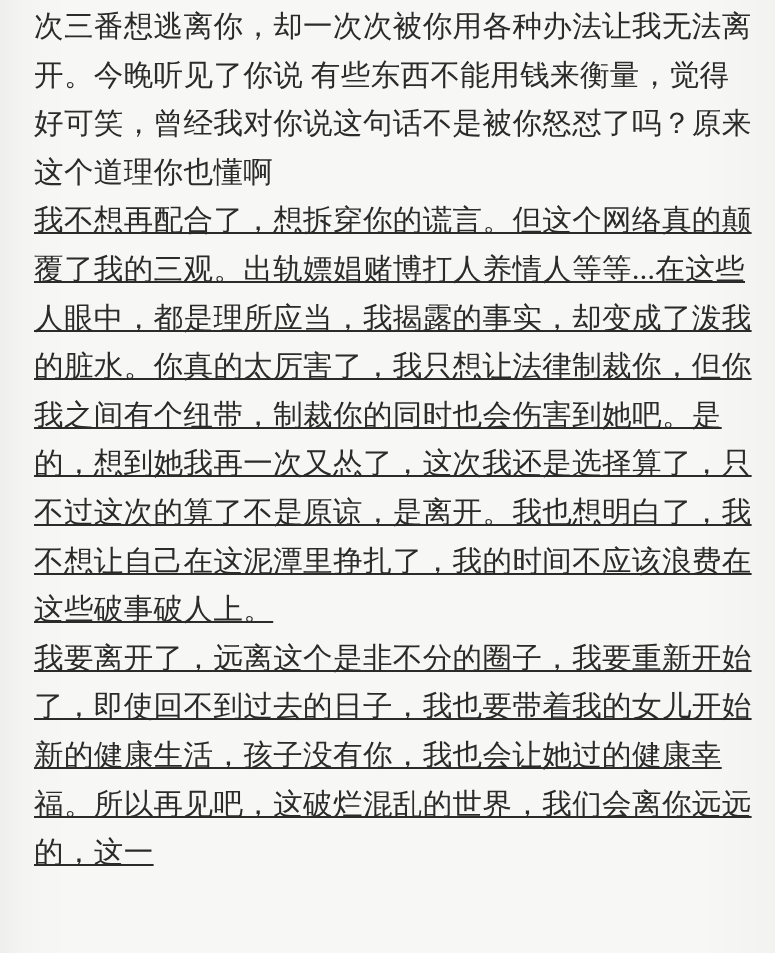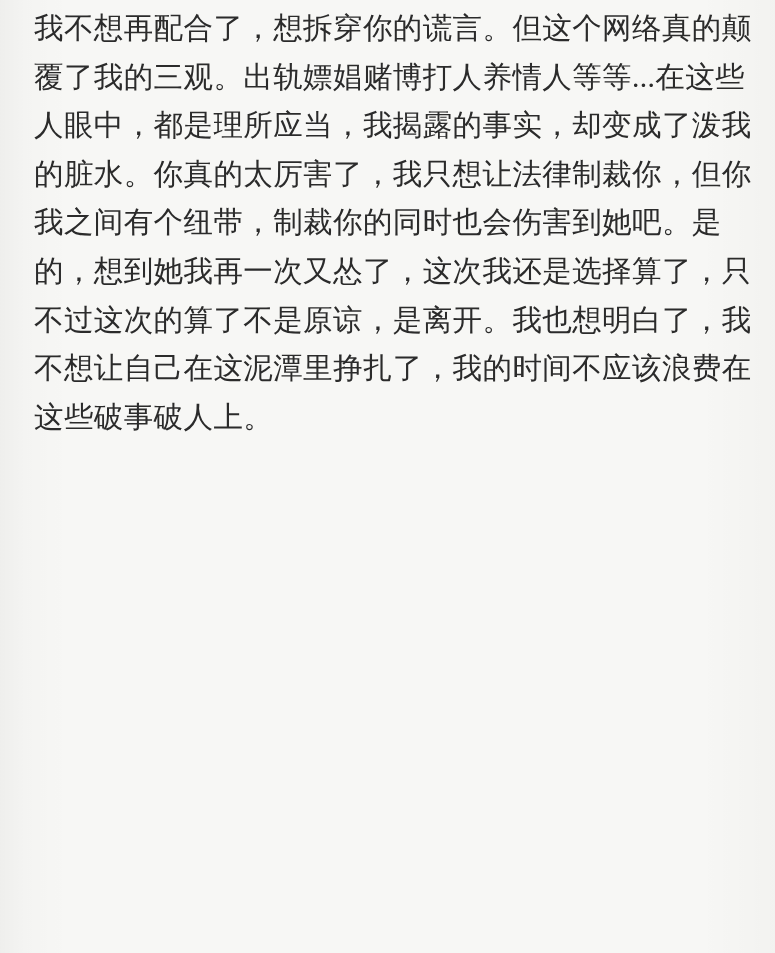--- a/index.html
+++ b/index.html
@@ -62,15 +62,17 @@
   
   .para.clipped-top {
     margin-top: -2px;
   }
 </style>
 </head>
 <body>
 
 <div id="page">
   <div class="doc-body">
+    <p class="para clipped-top">次三番想逃离你，却一次次被你用各种办法让我无法离开。今晚听见了你说 有些东西不能用钱来衡量，觉得好可笑，曾经我对你说这句话不是被你怒怼了吗？原来这个道理你也懂啊</p>
     <p class="para">我不想再配合了，想拆穿你的谎言。但这个网络真的颠覆了我的三观。出轨嫖娼赌博打人养情人等等...在这些人眼中，都是理所应当，我揭露的事实，却变成了泼我的脏水。你真的太厉害了，我只想让法律制裁你，但你我之间有个纽带，制裁你的同时也会伤害到她吧。是的，想到她我再一次又怂了，这次我还是选择算了，只不过这次的算了不是原谅，是离开。我也想明白了，我不想让自己在这泥潭里挣扎了，我的时间不应该浪费在这些破事破人上。</p>
+    <p class="para">我要离开了，远离这个是非不分的圈子，我要重新开始了，即使回不到过去的日子，我也要带着我的女儿开始新的健康生活，孩子没有你，我也会让她过的健康幸福。所以再见吧，这破烂混乱的世界，我们会离你远远的，这一</p>
   </div>
 </div>
 
 </body></html>

